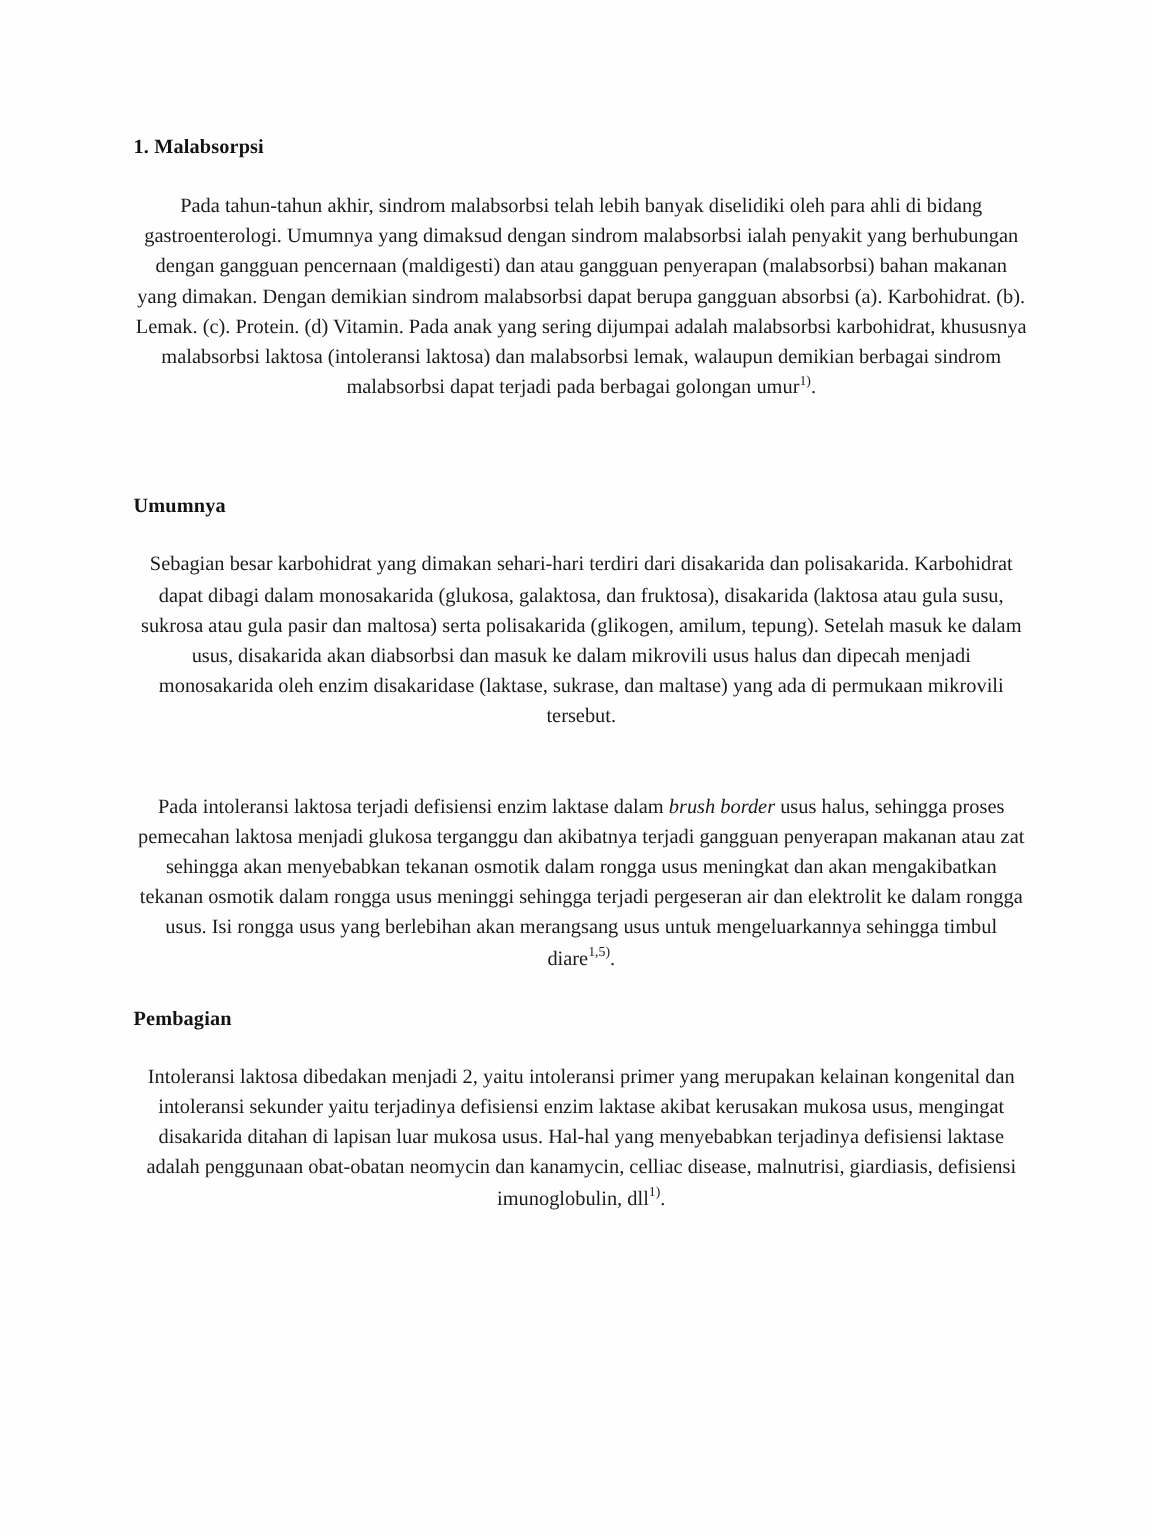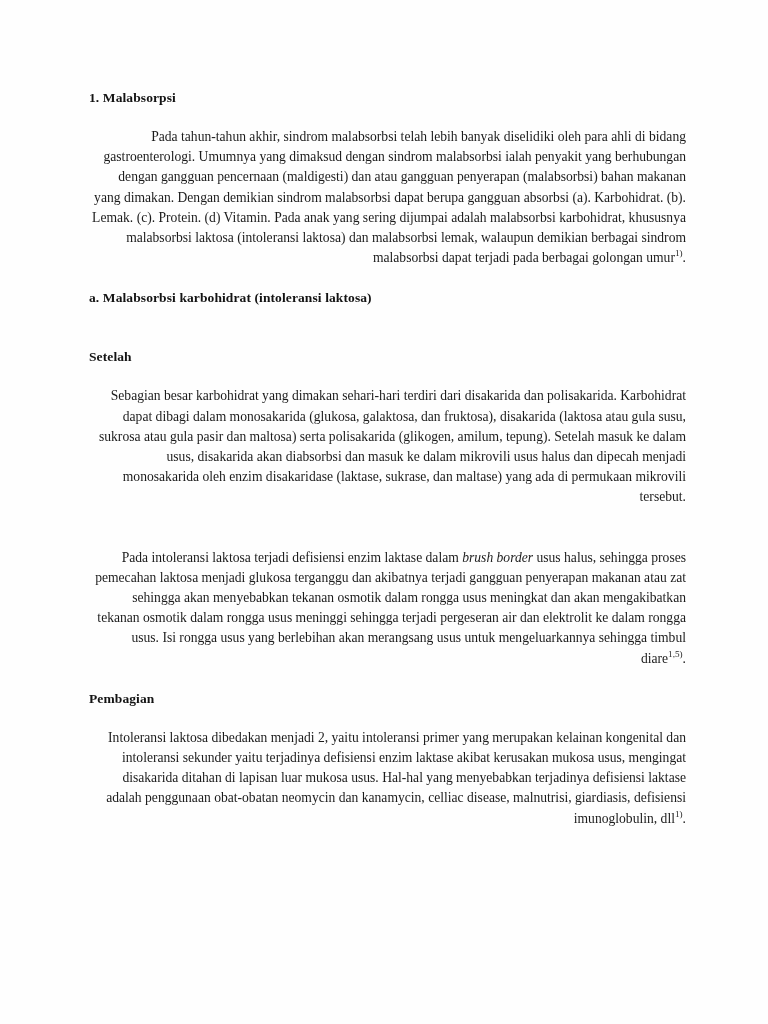--- a/index.html
+++ b/index.html
@@ -32,21 +32,21 @@
     margin: 0 0 0 0;
     padding: 0;
     letter-spacing: 0.1px;
     color: #131313;
   }
   p.para {
     font-size: 13.6px;
     line-height: 20.2px;
     margin: 0;
     padding: 0;
-    text-align: right;
+    text-align: center;
     color: #1b1b1b;
     hyphens: none;
   }
   .gap-after-heading { height: 19px; }
   .gap-between-paras { height: 20px; }
   .gap-before-heading { height: 20px; }
   sup {
     font-size: 9.2px;
     vertical-align: super;
     line-height: 0;
@@ -58,26 +58,25 @@
 
 <div class="page">
   <div class="content">
 
     <h2 class="heading">1. Malabsorpsi</h2>
     <div class="gap-after-heading"></div>
     <p class="para"><span>Pada tahun-tahun akhir, sindrom malabsorbsi telah lebih banyak diselidiki oleh para ahli di bidang gastroenterologi. Umumnya yang dimaksud dengan sindrom malabsorbsi ialah penyakit yang berhubungan dengan gangguan pencernaan (maldigesti) dan atau gangguan penyerapan (malabsorbsi) bahan makanan yang dimakan. Dengan demikian sindrom malabsorbsi dapat berupa gangguan absorbsi (a). Karbohidrat. (b). Lemak. (c). Protein. (d) Vitamin. Pada anak yang sering dijumpai adalah malabsorbsi karbohidrat, khususnya malabsorbsi laktosa (intoleransi laktosa) dan malabsorbsi lemak, walaupun demikian berbagai sindrom malabsorbsi dapat terjadi pada berbagai golongan umur</span><sup>1)</sup><span>.</span></p>
 
     <div class="gap-before-heading"></div>
 
-    <h2 class="heading">a. Malabsorbsi karbohidrat (intoleransi laktosa)</h2>
     <div class="gap-after-heading"></div>
 
     <div class="gap-before-heading"></div>
 
-    <h2 class="heading">Setelah</h2>
+    <h2 class="heading">Umumnya</h2>
     <div class="gap-after-heading"></div>
     <p class="para"><span>Sebagian besar karbohidrat yang dimakan sehari-hari terdiri dari disakarida dan polisakarida. Karbohidrat dapat dibagi dalam monosakarida (glukosa, galaktosa, dan fruktosa), disakarida (laktosa atau gula susu, sukrosa atau gula pasir dan maltosa) serta polisakarida (glikogen, amilum, tepung). Setelah masuk ke dalam usus, disakarida akan diabsorbsi dan masuk ke dalam mikrovili usus halus dan dipecah menjadi monosakarida oleh enzim disakaridase (laktase, sukrase, dan maltase) yang ada di permukaan mikrovili tersebut.</span></p>
 
     <div class="gap-between-paras"></div>
 
     <div class="gap-between-paras"></div>
     <p class="para"><span>Pada intoleransi laktosa terjadi defisiensi enzim laktase dalam </span><i>brush border</i><span> usus halus, sehingga proses pemecahan laktosa menjadi glukosa terganggu dan akibatnya terjadi gangguan penyerapan makanan atau zat sehingga akan menyebabkan tekanan osmotik dalam rongga usus meningkat dan akan mengakibatkan tekanan osmotik dalam rongga usus meninggi sehingga terjadi pergeseran air dan elektrolit ke dalam rongga usus. Isi rongga usus yang berlebihan akan merangsang usus untuk mengeluarkannya sehingga timbul diare</span><sup>1,5)</sup><span>.</span></p>
 
     <div class="gap-before-heading"></div>
 

